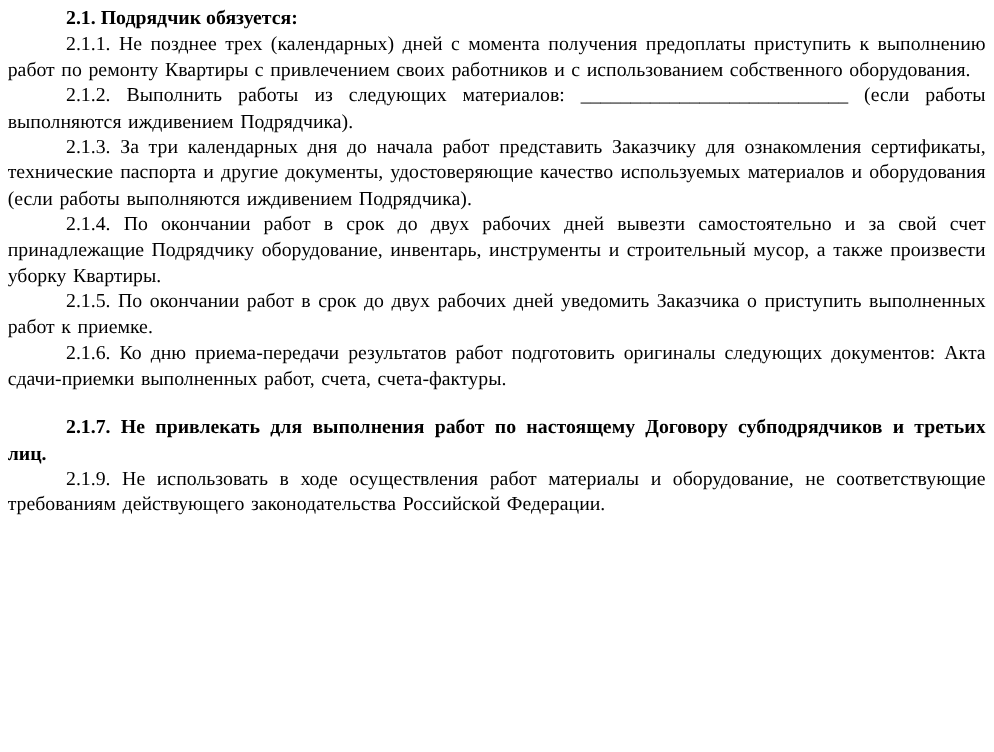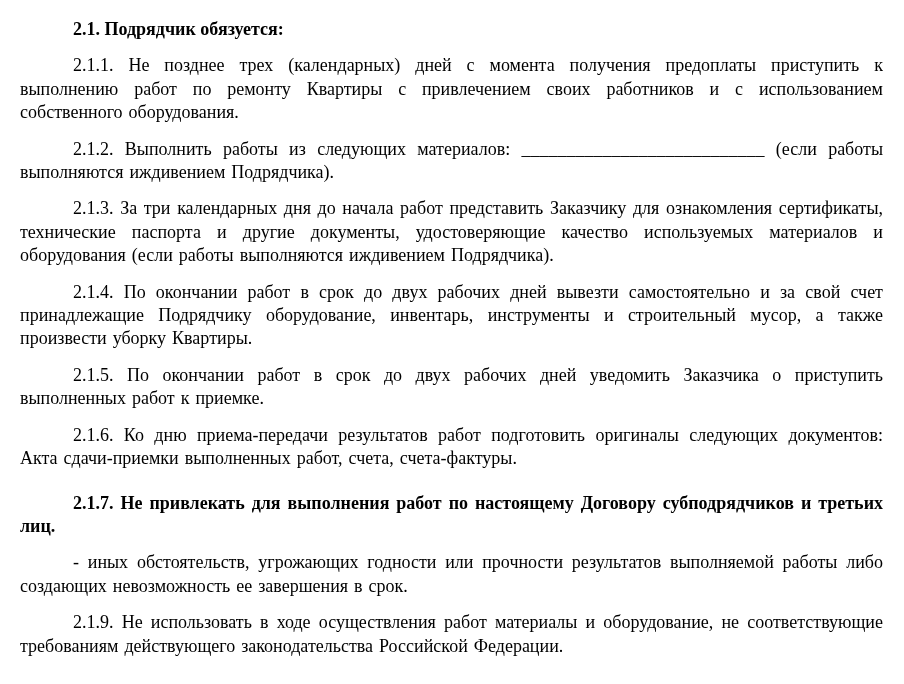--- a/index.html
+++ b/index.html
@@ -13,21 +13,21 @@
     overflow: hidden;
     font-family: "Liberation Serif", "DejaVu Serif", serif;
     font-size: 18px;
     line-height: 23.4px;
     color: #000000;
   }
   .doc {
     padding: 5px 8px 0 7px;
   }
   p {
-    margin: 13px;
+    margin: 0;
     text-indent: 53px;
     text-align: justify;
     word-spacing: 1.5px;
   }
   p.heading {
     font-weight: bold;
     text-align: left;
     word-spacing: 0;
   }
   .italic {
@@ -58,17 +58,16 @@
 
   <p>2.1.5. По окончании работ в срок до двух рабочих дней уведомить Заказчика о приступить выполненных работ к приемке.</p>
 
 
   <p>2.1.6. Ко дню приема-передачи результатов работ подготовить оригиналы следующих документов: Акта сдачи-приемки выполненных работ, счета, счета-фактуры.</p>
 
   <p class="gap-above">2.1.7. Не привлекать для выполнения работ по настоящему Договору субподрядчиков и третьих лиц.</p>
 
 
 
-  <p>- иных обстоятельств, угрожающих годности или прочности результатов выполняемой работы либо создающих невозможность ее завершения в срок.</p>
 
   <p>2.1.9. Не использовать в ходе осуществления работ материалы и оборудование, не соответствующие требованиям действующего законодательства Российской Федерации.</p>
 
 </div>
 
 </body></html>

